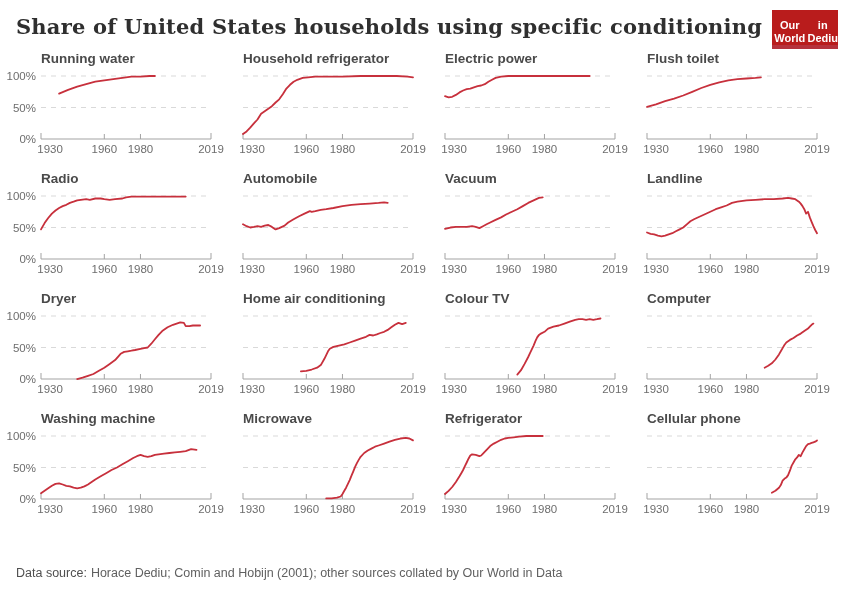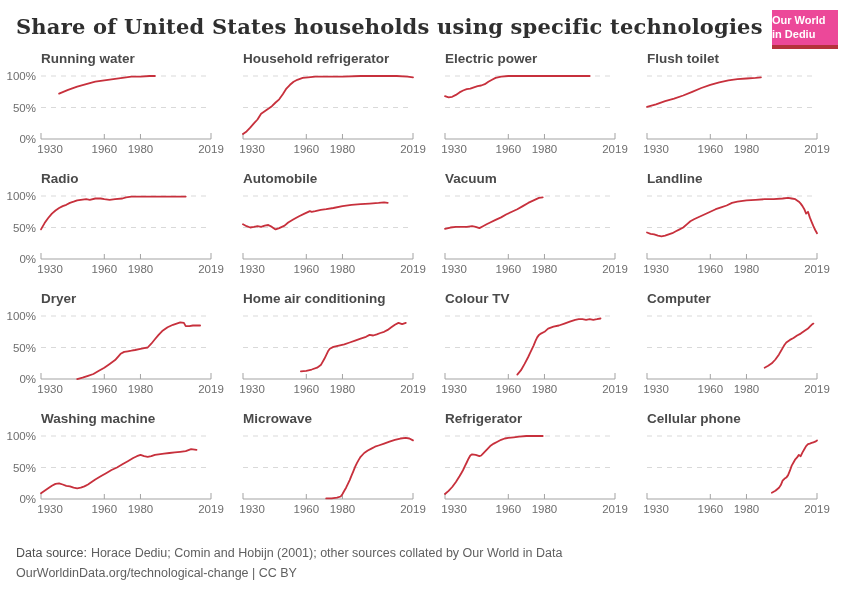--- a/index.html
+++ b/index.html
@@ -7,43 +7,43 @@
     width:850px;height:600px;position:relative;background:#ffffff;
     font-family:"Liberation Sans", sans-serif;overflow:hidden;
   }
   .header{position:absolute;top:10px;left:16px;right:12px;display:flex;
     justify-content:space-between;align-items:flex-start;}
   .page-title{
     font-family:"DejaVu Serif", serif;font-size:21px;font-weight:700;
     color:#2f2f2f;margin:4px 0 0 0;letter-spacing:.2px;
   }
   .owid-logo{
-    width:66px;height:35px;background:#ec4899;border-bottom:4px solid #b5323c;
-    color:#ffffff;display:flex;flex-direction:column;align-items:flex-start;
+    width:66px;height:35px;background:#b91c1c;border-bottom:4px solid #b5323c;
+    color:#ffffff;display:flex;flex-direction:row;align-items:flex-end;
     justify-content:center;font-size:11px;font-weight:700;line-height:1.2;
     text-align:center;flex:0 0 auto;
   }
   .charts-grid{
     position:absolute;top:46px;left:14px;
     display:grid;grid-template-columns:repeat(4,202px);grid-auto-rows:120px;
   }
   .cell{width:202px;height:120px;}
   .cell svg{overflow:visible;display:block;}
   .ctitle{font-family:"Liberation Sans",sans-serif;font-size:13.5px;font-weight:600;fill:#4a4a4a;}
   .tick{font-family:"Liberation Sans",sans-serif;font-size:11.5px;fill:#6d6d6d;}
   .footer{
     position:absolute;left:16px;bottom:16px;font-size:12.5px;color:#606060;line-height:1.65;
   }
   .footer .src-label{font-weight:400;color:#4f4f4f;margin-right:4px;}
 </style>
 </head>
 <body>
 
 <div class="header">
-  <h1 class="page-title">Share of United States households using specific technologies</h1>
+  <h1 class="page-title">Share of United States households using specific conditioning</h1>
   <div class="owid-logo">
     <span>Our World</span>
     <span>in Dediu</span>
   </div>
 </div>
 
 <div class="charts-grid">
     <div class="cell">
       <svg viewBox="0 0 202 120" width="202" height="120">
         <text x="27" y="17" class="ctitle">Running water</text>
@@ -325,14 +325,13 @@
         <text x="90.29787234042553" y="107" class="tick" text-anchor="middle">1960</text>
         <text x="126.46808510638299" y="107" class="tick" text-anchor="middle">1980</text>
         <text x="197" y="107" class="tick" text-anchor="middle">2019</text>
         <path d="M151.8 86.7 L155.4 84.8 L159.0 81.7 L160.8 79.1 L162.6 74.7 L164.4 72.8 L166.3 71.6 L168.1 69.1 L169.9 64.7 L171.7 59.6 L173.5 56.5 L175.3 53.3 L177.1 51.4 L178.9 48.9 L180.7 50.2 L182.5 46.4 L184.3 43.2 L186.1 40.1 L188.0 38.2 L189.8 37.6 L191.6 36.9 L193.4 36.3 L195.2 35.7 L197.0 34.4" fill="none" stroke="#c7303c" stroke-width="1.8" stroke-linejoin="round" stroke-linecap="round"></path>
       </svg>
     </div>
   </div>
 
 <div class="footer">
   <div><span class="src-label">Data source:</span><span>Horace Dediu; Comin and Hobijn (2001); other sources collated by Our World in Data</span></div>
-  <div>OurWorldinData.org/technological-change | CC BY</div>
 </div>
 
 </body></html>

